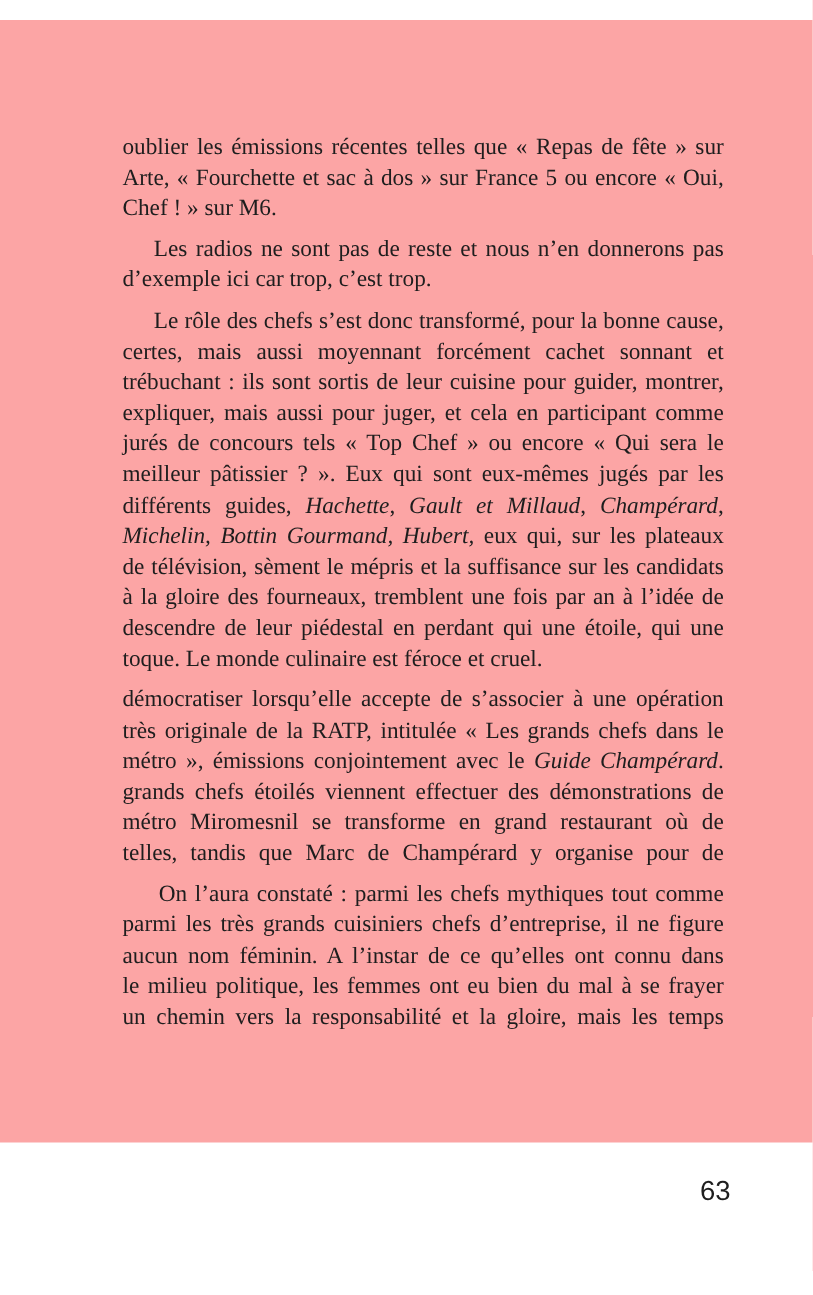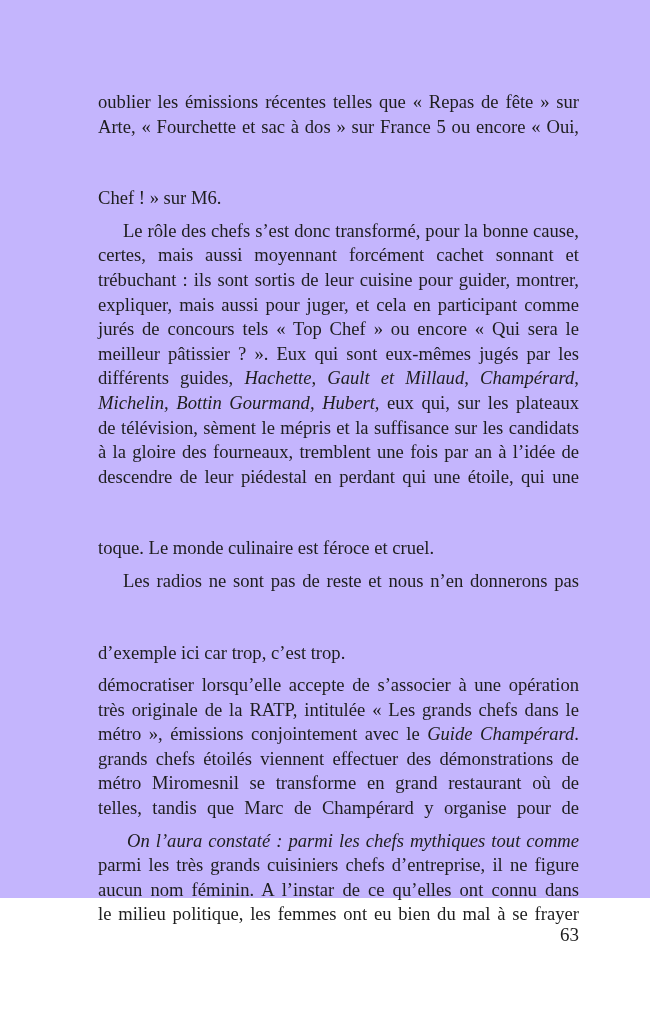--- a/index.html
+++ b/index.html
@@ -8,24 +8,24 @@
       background: #ffffff;
     }
     body {
       width: 650px;
       height: 1036px;
       position: relative;
       overflow: hidden;
     }
     .page {
       position: absolute;
-      left: 0; top: 0;
+      left: 0; top: 16px;
       width: 650px;
       height: 898px;
-      background: #c4b5fd;
+      background: #fca5a5;
     }
     .text-block {
       position: absolute;
       left: 98px;
       top: 90px;
       width: 481px;
       font-family: "Liberation Serif", "DejaVu Serif", serif;
       font-size: 18.6px;
       line-height: 24.6px;
       color: #1e1e1e;
@@ -41,85 +41,84 @@
     }
     .line {
       display: block;
       text-align: justify;
       text-align-last: justify;
       white-space: nowrap;
       height: 24.6px;
     }
     .line.last {
       text-align-last: left;
-      margin-top: 47px;
     }
     .line.first-indent {
       padding-left: 25px;
     }
     .line.first-indent-wide {
       padding-left: 29px;
-      font-style: italic;
     }
     em {
       font-style: italic;
     }
     .page-number {
       position: absolute;
       left: 560px;
       top: 924px;
-      font-family: Liberation Serif, serif;
-      font-size: 19px;
+      font-family: Liberation Sans, sans-serif;
+      font-size: 22px;
       color: #1e1e1e;
     }
   </style>
 </head>
 <body>
 
 <div class="page">
   <div class="text-block">
 
     <p class="para">
       <span class="line">oublier les émissions récentes telles que « Repas de fête » sur</span>
       <span class="line">Arte, « Fourchette et sac à dos » sur France 5 ou encore « Oui,</span>
       <span class="line last">Chef ! » sur M6.</span>
+    </p>
+
+    <p class="para">
+      <span class="line first-indent">Les radios ne sont pas de reste et nous n’en donnerons pas</span>
+      <span class="line last">d’exemple ici car trop, c’est trop.</span>
     </p>
 
     <p class="para">
       <span class="line first-indent">Le rôle des chefs s’est donc transformé, pour la bonne cause,</span>
       <span class="line">certes, mais aussi moyennant forcément cachet sonnant et</span>
       <span class="line">trébuchant : ils sont sortis de leur cuisine pour guider, montrer,</span>
       <span class="line">expliquer, mais aussi pour juger, et cela en participant comme</span>
       <span class="line">jurés de concours tels « Top Chef » ou encore « Qui sera le</span>
       <span class="line">meilleur pâtissier ? ». Eux qui sont eux-mêmes jugés par les</span>
       <span class="line"><span>différents guides, </span><em>Hachette</em><span>, </span><em>Gault et Millaud</em><span>, </span><em>Champérard</em><span>,</span></span>
       <span class="line"><em>Michelin, Bottin Gourmand, Hubert,</em><span> eux qui, sur les plateaux</span></span>
       <span class="line">de télévision, sèment le mépris et la suffisance sur les candidats</span>
       <span class="line">à la gloire des fourneaux, tremblent une fois par an à l’idée de</span>
       <span class="line">descendre de leur piédestal en perdant qui une étoile, qui une</span>
       <span class="line last">toque. Le monde culinaire est féroce et cruel.</span>
     </p>
 
     <p class="para">
-      <span class="line first-indent">Les radios ne sont pas de reste et nous n’en donnerons pas</span>
-      <span class="line last">d’exemple ici car trop, c’est trop.</span>
-    </p>
-
-    <p class="para">
       <span class="line">démocratiser lorsqu’elle accepte de s’associer à une opération</span>
       <span class="line">très originale de la RATP, intitulée « Les grands chefs dans le</span>
       <span class="line"><span>métro », émissions conjointement avec le </span><em>Guide Champérard</em><span>.</span></span>
       <span class="line">grands chefs étoilés viennent effectuer des démonstrations de</span>
       <span class="line">métro Miromesnil se transforme en grand restaurant où de</span>
       <span class="line">telles, tandis que Marc de Champérard y organise pour de</span>
     </p>
 
     <p class="para">
       <span class="line first-indent-wide">On l’aura constaté : parmi les chefs mythiques tout comme</span>
       <span class="line">parmi les très grands cuisiniers chefs d’entreprise, il ne figure</span>
       <span class="line">aucun nom féminin. A l’instar de ce qu’elles ont connu dans</span>
       <span class="line">le milieu politique, les femmes ont eu bien du mal à se frayer</span>
+      <span class="line">un chemin vers la responsabilité et la gloire, mais les temps</span>
     </p>
 
   </div>
 
   <div class="page-number">63</div>
 </div>
 
 </body></html>

